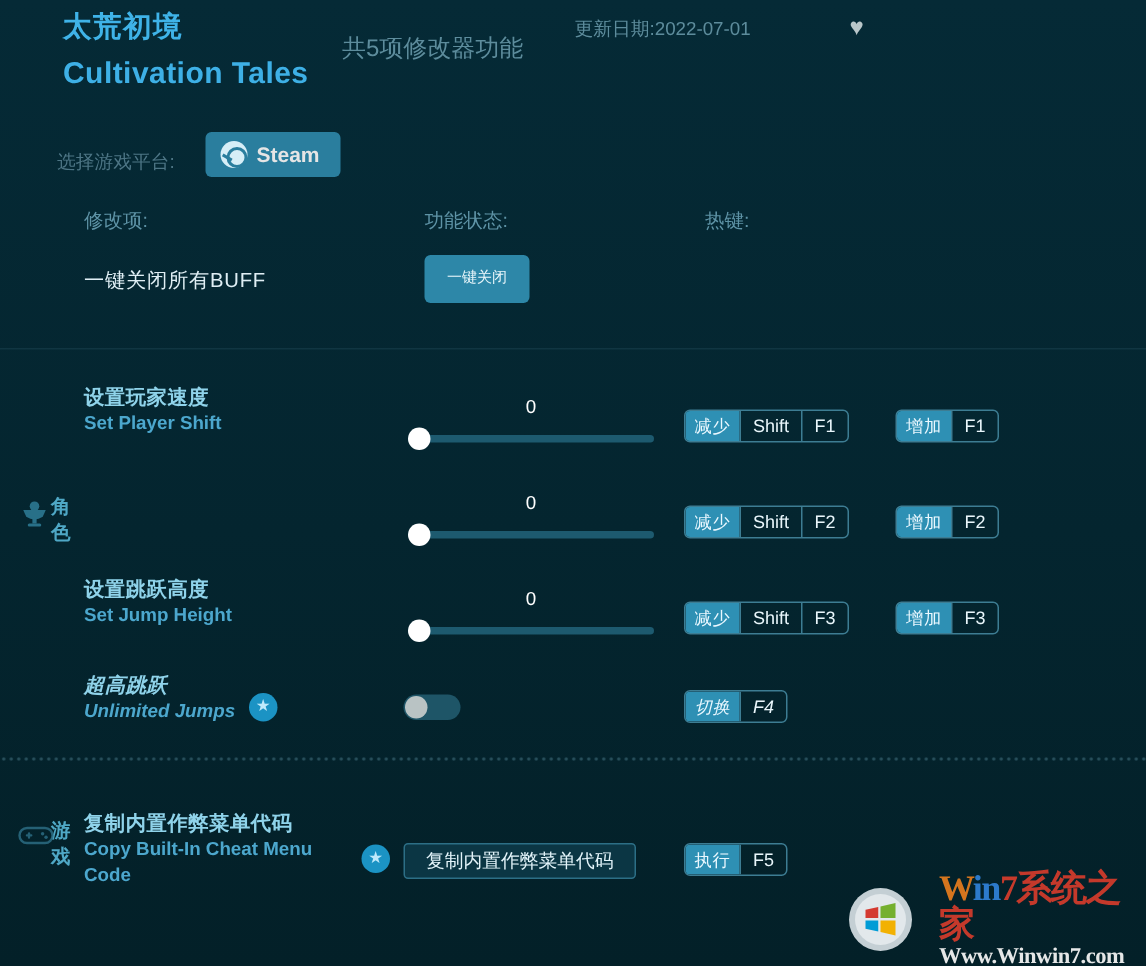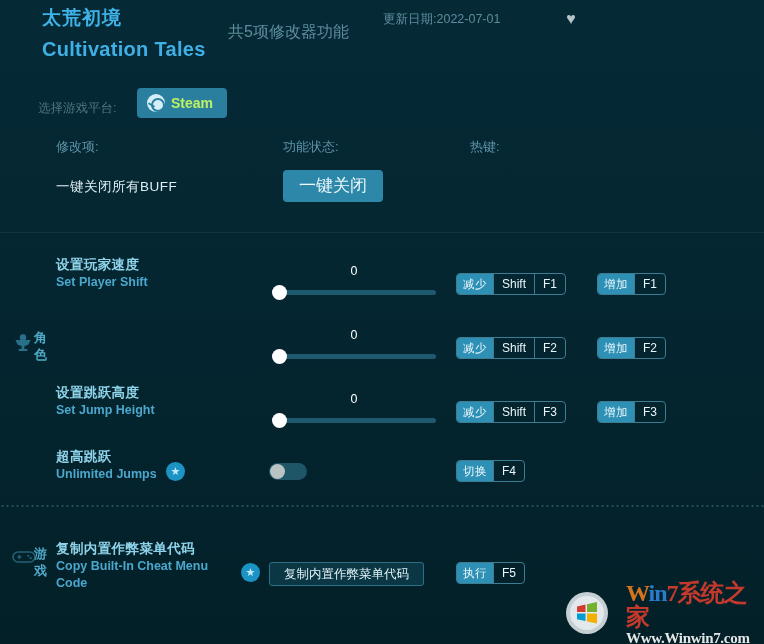--- a/index.html
+++ b/index.html
@@ -64,40 +64,40 @@
     content: ""; position: absolute; left: 4px; top: 4px;
     width: 10px; height: 10px; border-radius: 50%;
     border: 2px solid #2a7e9e;
   }
   .platform-btn .steam-glyph::before {
     content: ""; position: absolute; left: 1px; top: 10px;
     width: 7px; height: 2px; background: #2a7e9e;
     transform: rotate(30deg);
   }
   .platform-btn .plat-text {
-    font-size: 14px; font-weight: bold; color: #bef264;
+    font-size: 14px; font-weight: bold; color: #e5e5e5;
   }
 
   
   .col-headers { position: absolute; left: 0; top: 138px; width: 100%; height: 20px; }
   .col-mod   { position: absolute; left: 56px;  font-size: 13px; color: #5e93a6; }
   .col-state { position: absolute; left: 283px; font-size: 13px; color: #5e93a6; }
   .col-hotkey{ position: absolute; left: 470px; font-size: 13px; color: #5e93a6; }
 
   
   .global-row { position: absolute; left: 0; top: 170px; width: 100%; height: 44px; }
   .global-label {
     position: absolute; left: 56px; top: 8px;
     font-size: 13.5px; color: #dfeef4; letter-spacing: .5px;
   }
   .global-btn {
     position: absolute; left: 283px; top: 0;
-    width: 100px; height: 32px; line-height: 32px; text-align: center;
+    width: 70px; height: 32px; line-height: 32px; text-align: center;
     background: #2d87a8; border-radius: 4px;
-    font-size: 17px; color: #eaf7fb; cursor: pointer;
+    font-size: 10px; color: #eaf7fb; cursor: pointer;
   }
 
   
   .divider-solid {
     position: absolute; left: 0; width: 764px; height: 1px;
     background: rgba(90,150,170,0.14);
   }
   .divider-dotted {
     position: absolute; left: 0; width: 764px; height: 2px;
     background-image: radial-gradient(circle, rgba(120,180,200,0.30) 1px, transparent 1.2px);
@@ -322,21 +322,21 @@
         <span class="hk-act">减少</span>
         <span class="hk-key">Shift</span>
         <span class="hk-key">F3</span>
       </div>
       <div class="hk" style="left:597px; top:17px;">
         <span class="hk-act">增加</span>
         <span class="hk-key">F3</span>
       </div>
     </div>
 
-    <div class="row" style="top:204px;">
+    <div class="row" style="top:204px;font-style:italic;">
       <div class="row-names">
         <div class="name-cn">超高跳跃</div>
         <div class="name-en">Unlimited Jumps</div>
       </div>
       <div class="star-badge" style="left:166px; top:14px;">★</div>
       <div class="toggle" style="left:269px; top:15px;">
         <span class="knob"></span>
       </div>
       <div class="hk" style="left:456px; top:12px;">
         <span class="hk-act">切换</span>

